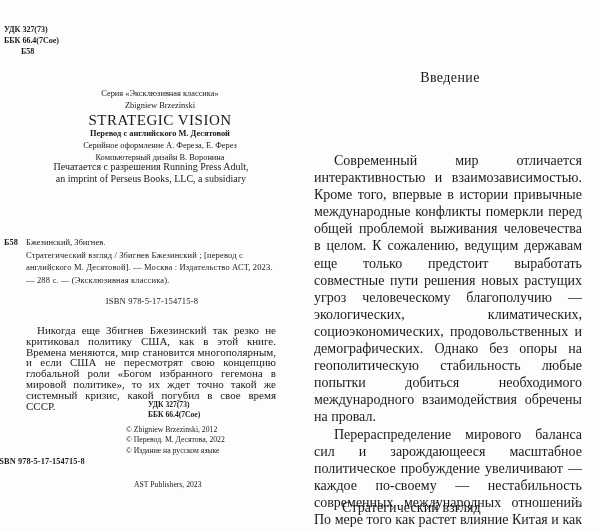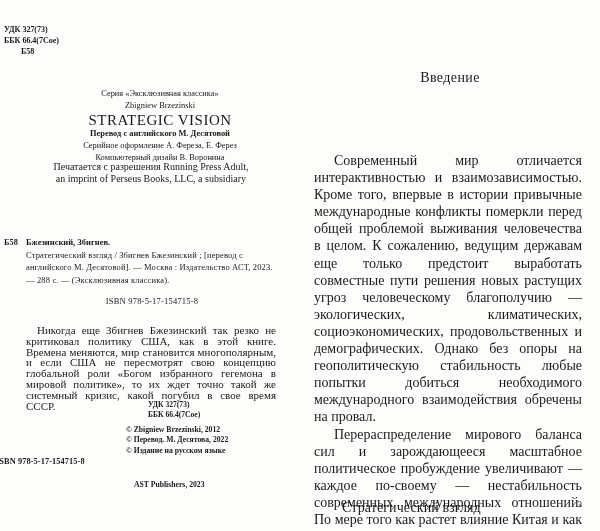--- a/index.html
+++ b/index.html
@@ -65,21 +65,21 @@
     width:252px;
     font-size:8.5px;
     line-height:12.2px;
   }
   .cat-sigla {
     position:absolute;
     left:4px; top:238px;
     font-size:8.4px;
     font-weight:bold;
   }
-  .cat-author { font-weight:bold; display:block; margin-bottom:1px; }
+  .cat-author { font-weight:normal; display:block; margin-bottom:1px; }
   .cat-body {
     text-align:justify;
     text-align-last:left;
     letter-spacing:0.15px;
   }
   .cat-isbn {
     display:block;
     text-align:center;
     margin-top:9px;
     font-size:8.5px;
@@ -105,21 +105,21 @@
     font-weight:bold;
     text-align:left;
   }
   .codes-bottom .ind { display:block; }
 
   .copyright {
     position:absolute;
     left:126px; top:425px;
     font-size:7.7px;
     line-height:10.4px;
-    font-weight:bold;
+    font-weight:normal;
   }
   .copyright .ln { display:block; white-space:nowrap; }
   .copyright .ln.ind2 { padding-left:8px;margin-top:24px; }
 
   .isbn-bottom {
     position:absolute;
     left:-4px; top:457px;
     font-size:8.3px;
     font-weight:bold;
     letter-spacing:0.1px;

